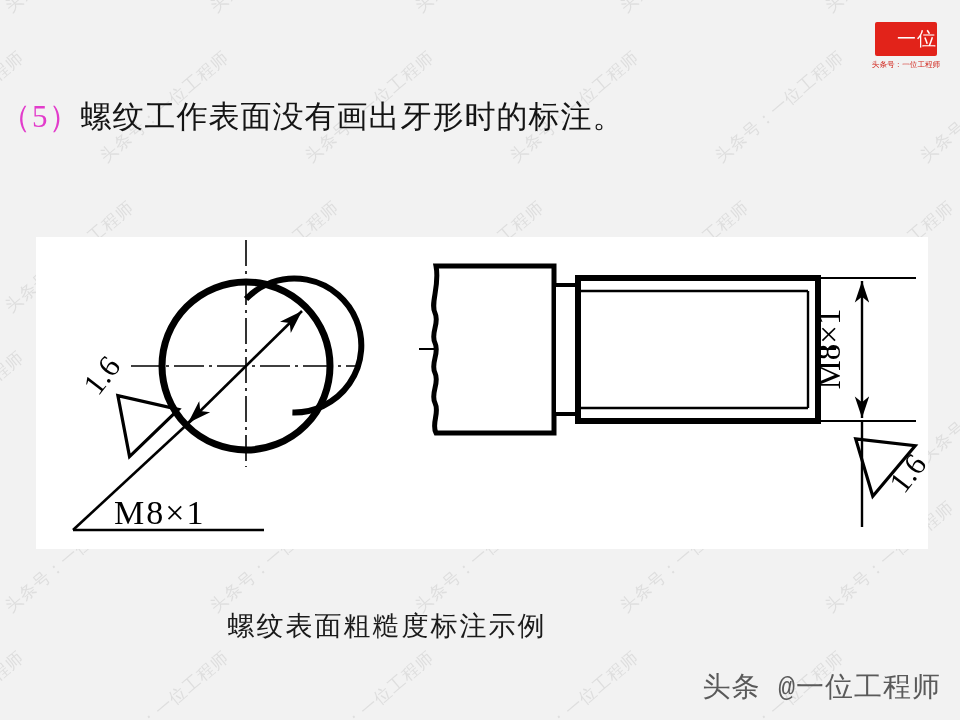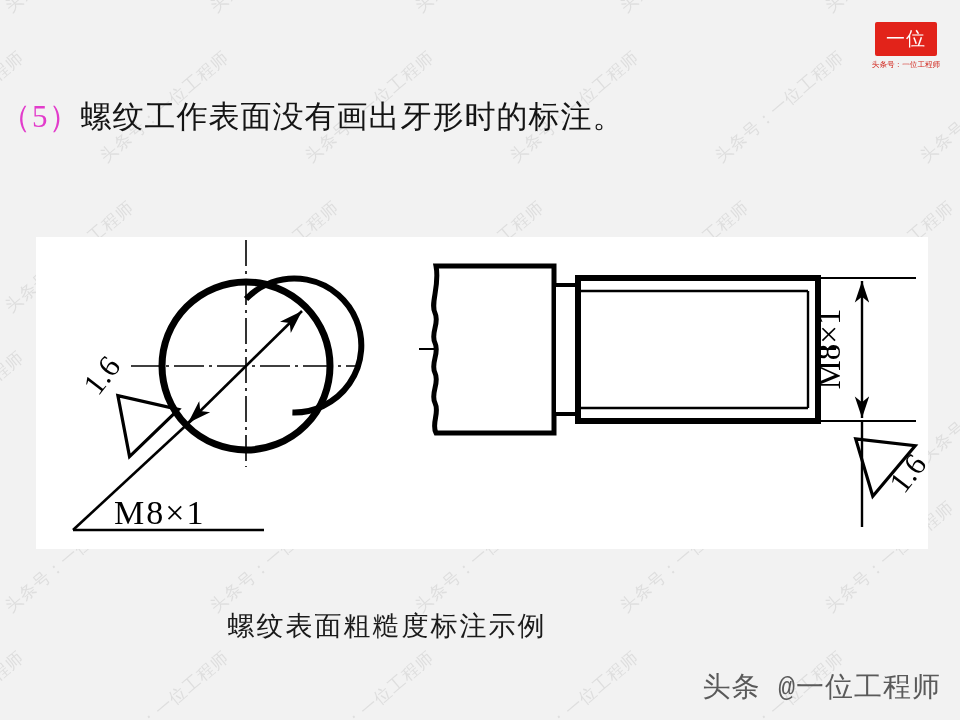--- a/index.html
+++ b/index.html
@@ -46,21 +46,21 @@
   #logo-badge {
     width: 62px;
     height: 34px;
     background: #e2231a;
     border-radius: 2px;
     color: #ffffff;
     font-family: "Liberation Sans", sans-serif;
     font-size: 19px;
     line-height: 34px;
     letter-spacing: 1px;
-    text-align: center;
+    text-align: right;
     margin: 0 auto;
   }
   #logo-caption {
     margin-top: 3px;
     font-family: "Liberation Sans", sans-serif;
     font-size: 8px;
     color: #d0241b;
     white-space: nowrap;
     transform: scale(0.95);
   }

